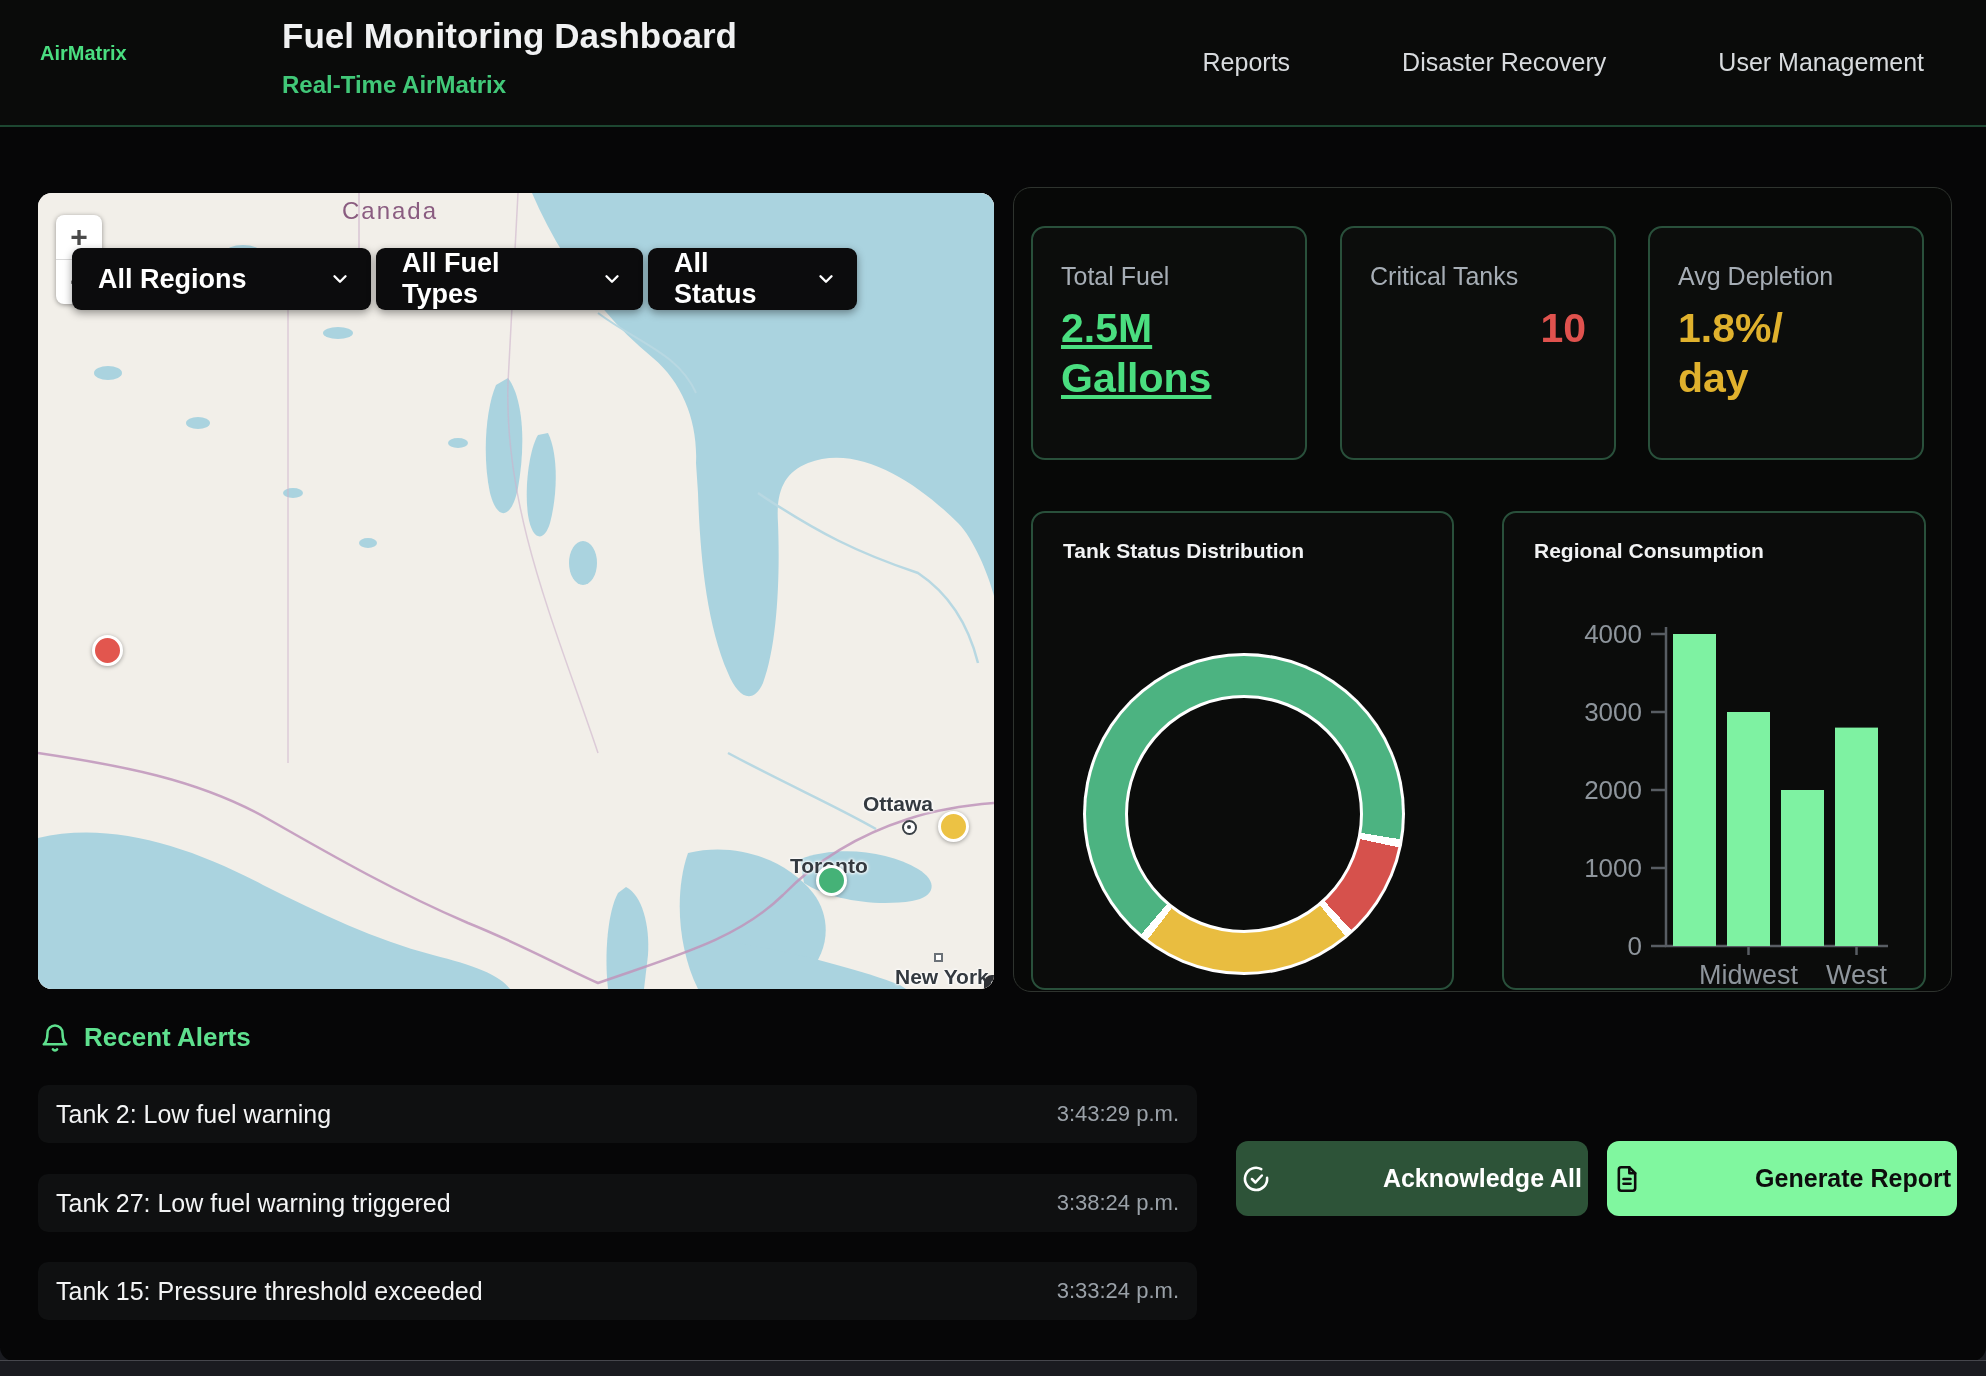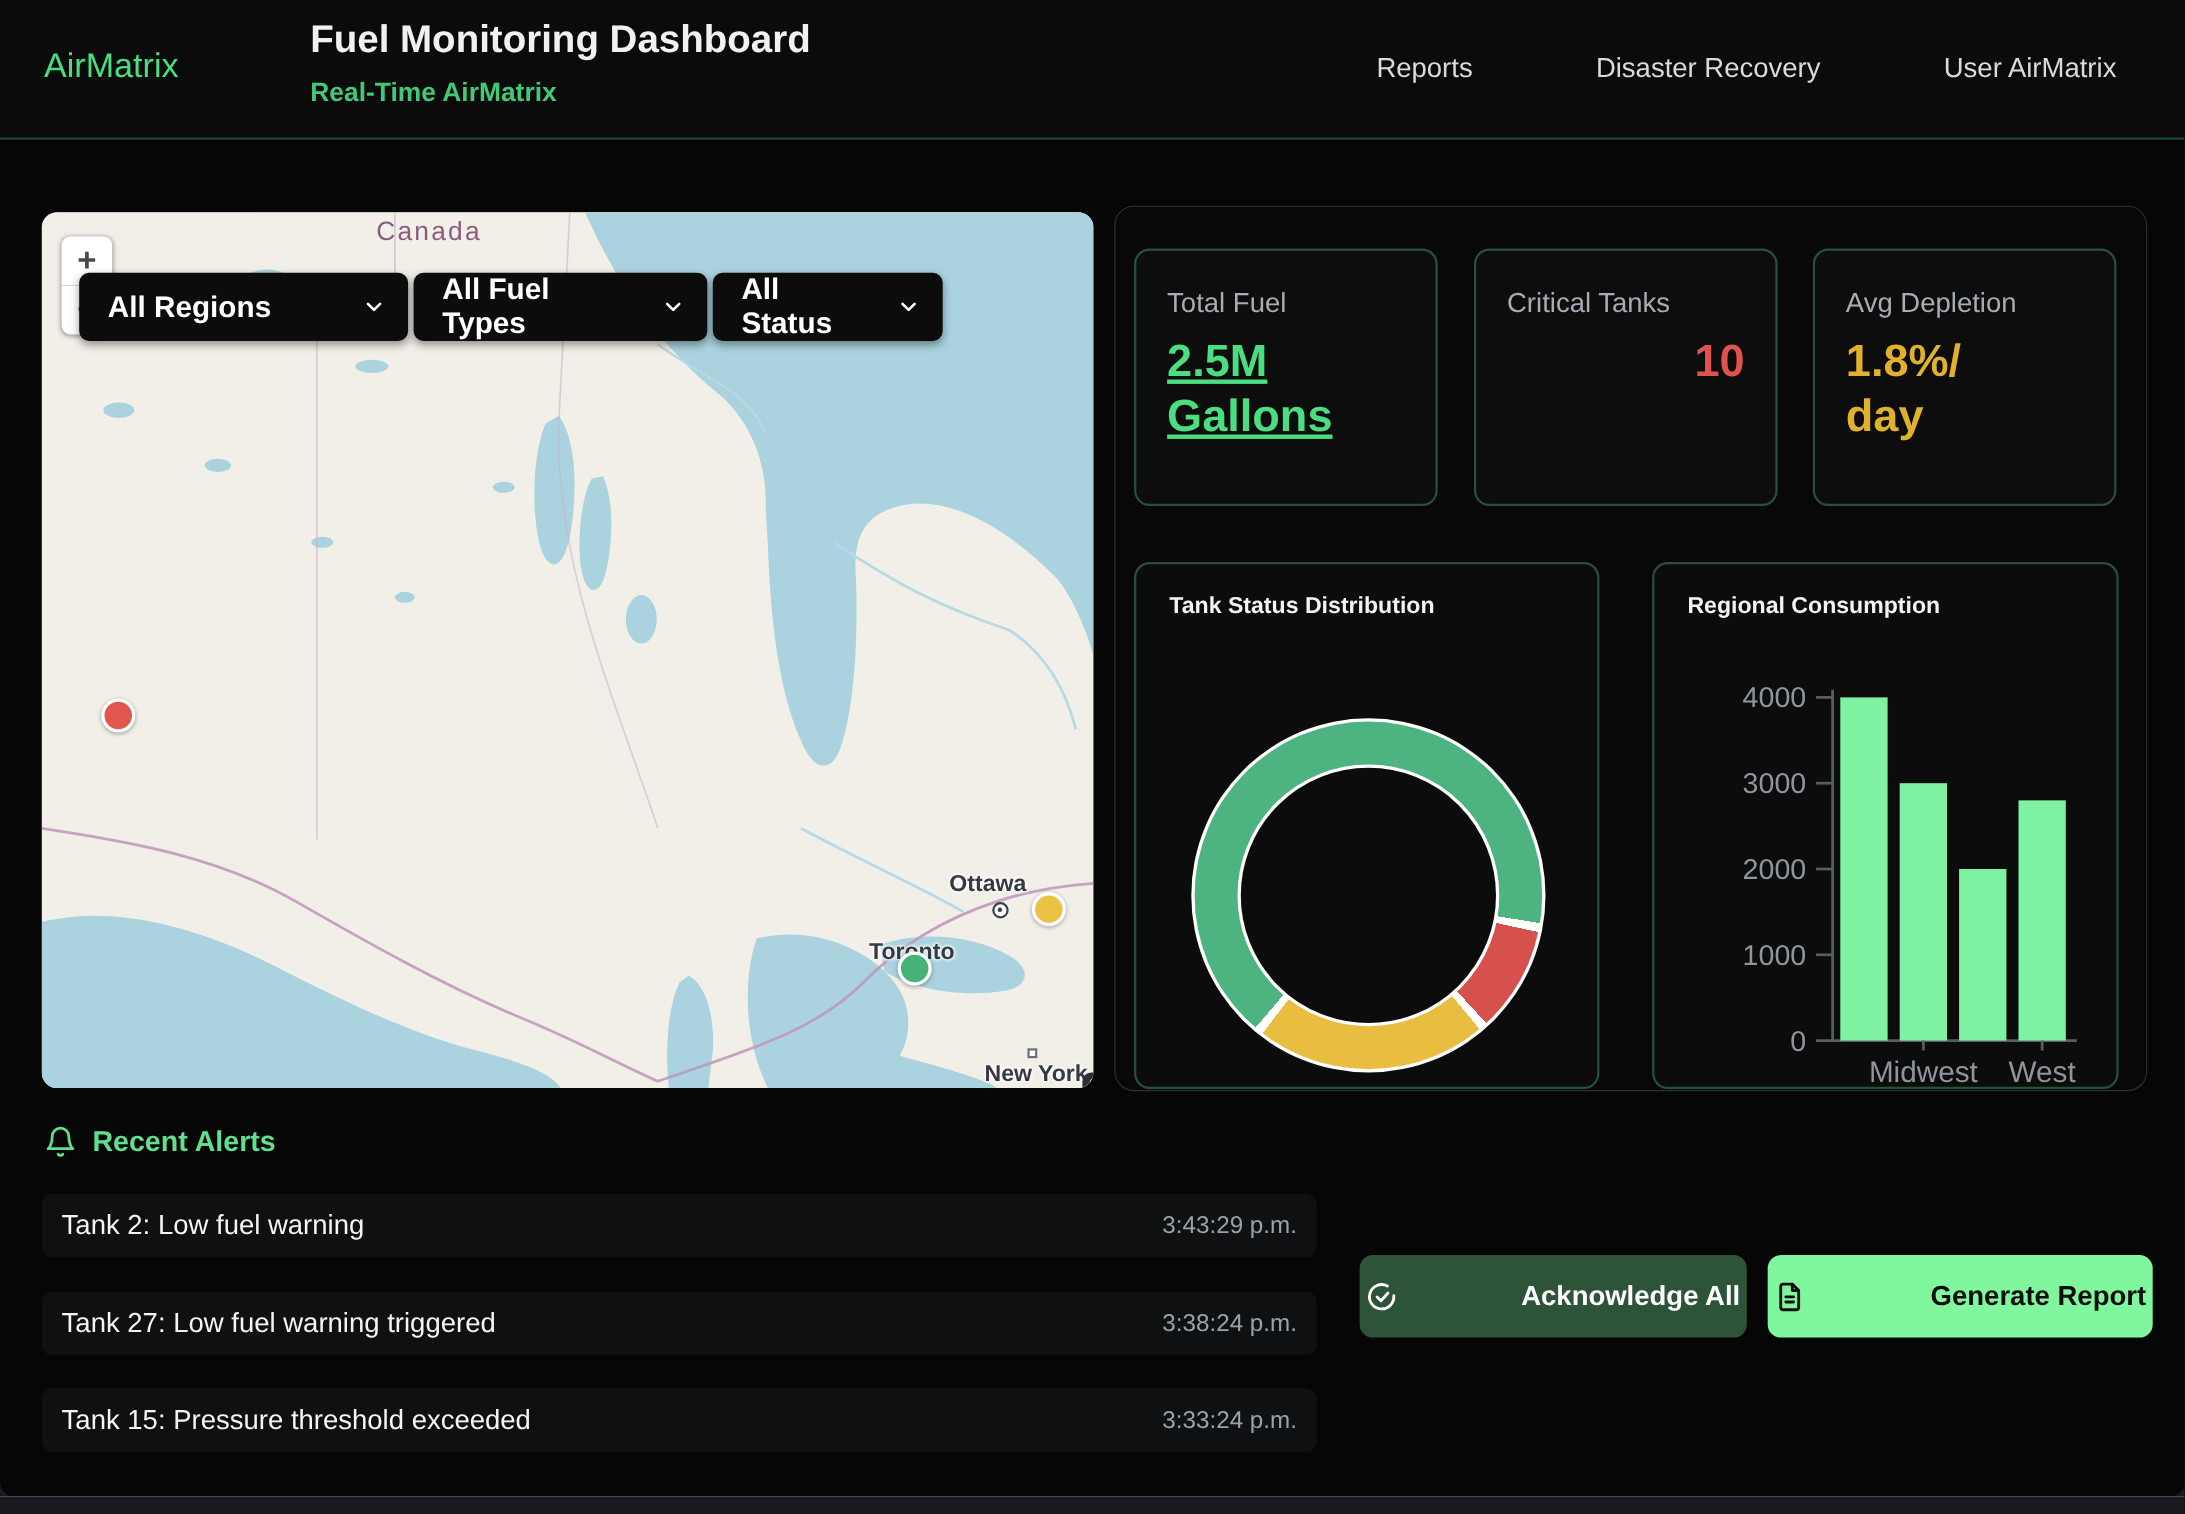--- a/index.html
+++ b/index.html
@@ -2,21 +2,21 @@
 <html><head>
 <meta charset="utf-8">
 <style>
   html,body{margin:0;padding:0}
   body{width:1986px;height:1376px;background:#1a1b20;font-family:"Liberation Sans",sans-serif;overflow:hidden;position:relative}
   #app{position:absolute;left:0;top:0;right:0;bottom:15px;background:#060607;border-radius:0 0 14px 14px;overflow:hidden}
   .bottom-strip{position:absolute;left:0;right:0;bottom:0;height:15px;background:#1a1b20;border-top:1px solid #46474d}
 
   
   .header{position:absolute;left:0;top:0;right:0;height:125px;background:#0a0b0a;border-bottom:2px solid #1d4731}
-  .brand{position:absolute;left:40px;top:42px;font-size:31px;font-weight:normal;color:#4ade80}
+  .brand{position:absolute;left:40px;top:42px;font-size:20px;font-weight:bold;color:#4ade80}
   .page-title{position:absolute;left:282px;top:16px;font-size:35px;font-weight:bold;color:#f0f1f2}
   .page-subtitle{position:absolute;left:282px;top:71px;font-size:24px;font-weight:600;color:#41c878}
   .nav{position:absolute;right:62px;top:0;height:125px;display:flex;align-items:center;gap:112px}
   .nav-item{font-size:25px;color:#d8dbde;cursor:pointer}
 
   
   .map{position:absolute;left:38px;top:193px;width:956px;height:796px;border-radius:14px;overflow:hidden;background:#f2efe9}
   .map-svg{position:absolute;left:0;top:0}
   .map-country-label{position:absolute;left:272px;top:4px;width:160px;text-align:center;font-size:24px;color:#8a5c80;letter-spacing:2px}
   .map-city-label{position:absolute;color:#343a40;font-size:21px;font-weight:600;text-shadow:0 0 3px #fff,0 0 3px #fff,0 0 4px #fff;white-space:nowrap}
@@ -74,21 +74,21 @@
 
 <div id="app">
 
   <div class="header">
     <div class="brand">AirMatrix</div>
     <div class="page-title">Fuel Monitoring Dashboard</div>
     <div class="page-subtitle">Real-Time AirMatrix</div>
     <div class="nav">
       <div class="nav-item">Reports</div>
       <div class="nav-item">Disaster Recovery</div>
-      <div class="nav-item">User AirMatrix</div>
+      <div class="nav-item">User Management</div>
     </div>
   </div>
 
   <div class="map">
     <svg class="map-svg" width="956" height="796" viewBox="0 0 956 796">
       <rect width="956" height="796" fill="#f2efe9"></rect>
 
       <path d="M 494 0 C 520 60 560 120 615 165 C 645 190 660 230 658 270 L 660 300 C 662 360 668 430 690 480 C 700 505 715 512 725 490 C 740 450 742 380 740 330 C 738 300 745 280 770 270 C 820 250 880 290 920 330 C 935 345 950 380 956 403 L 956 0 Z" fill="#aad3df"></path>
 
       <ellipse cx="120" cy="95" rx="26" ry="10" fill="#aad3df"></ellipse>

